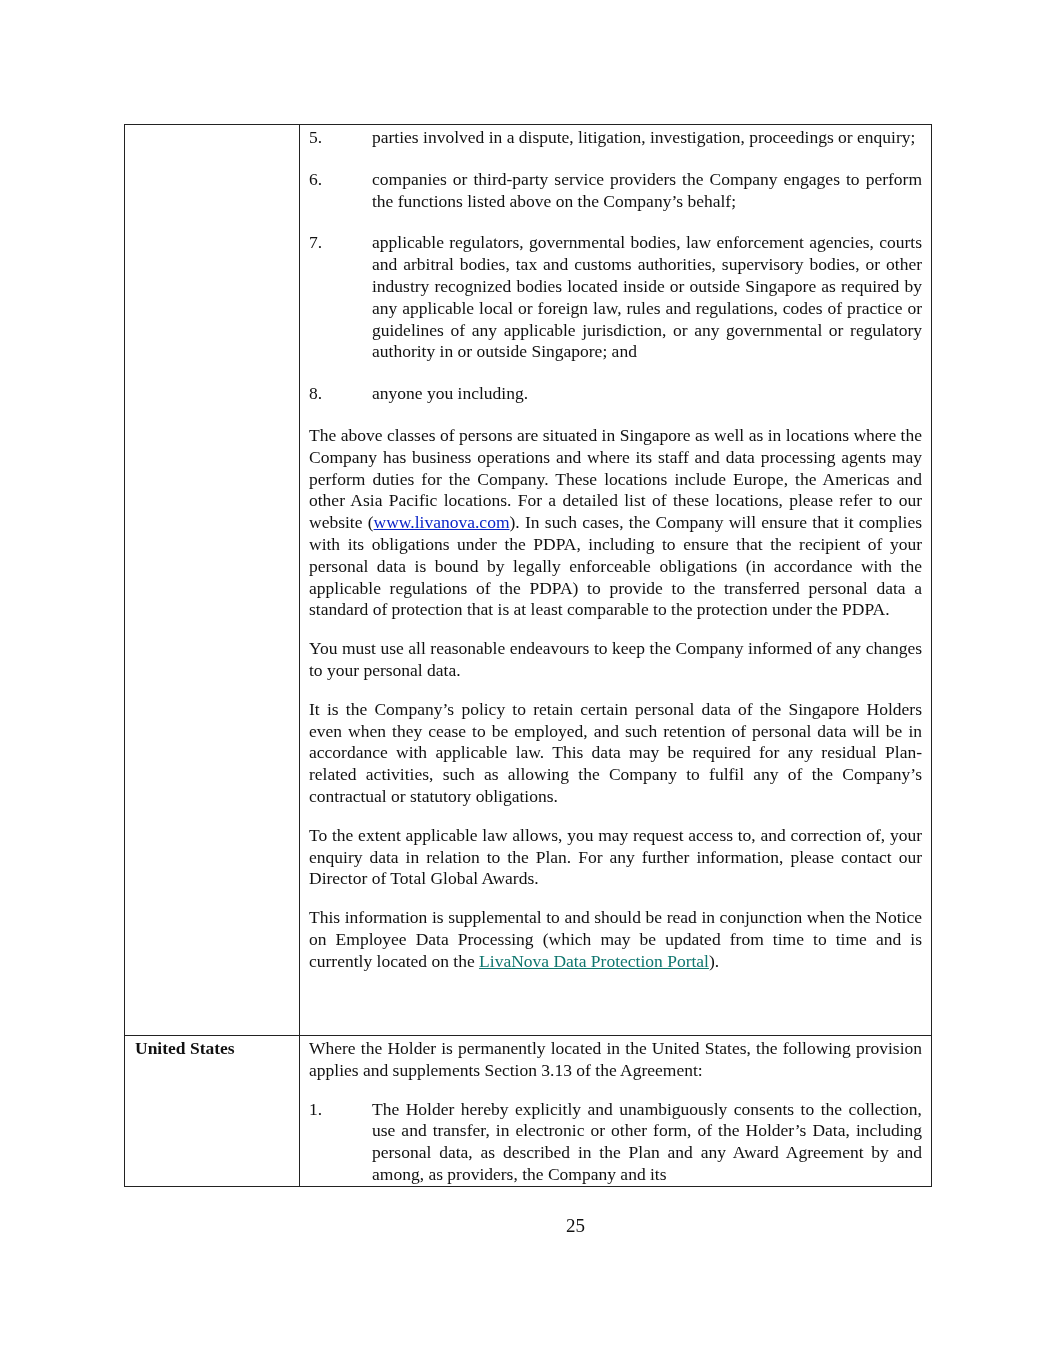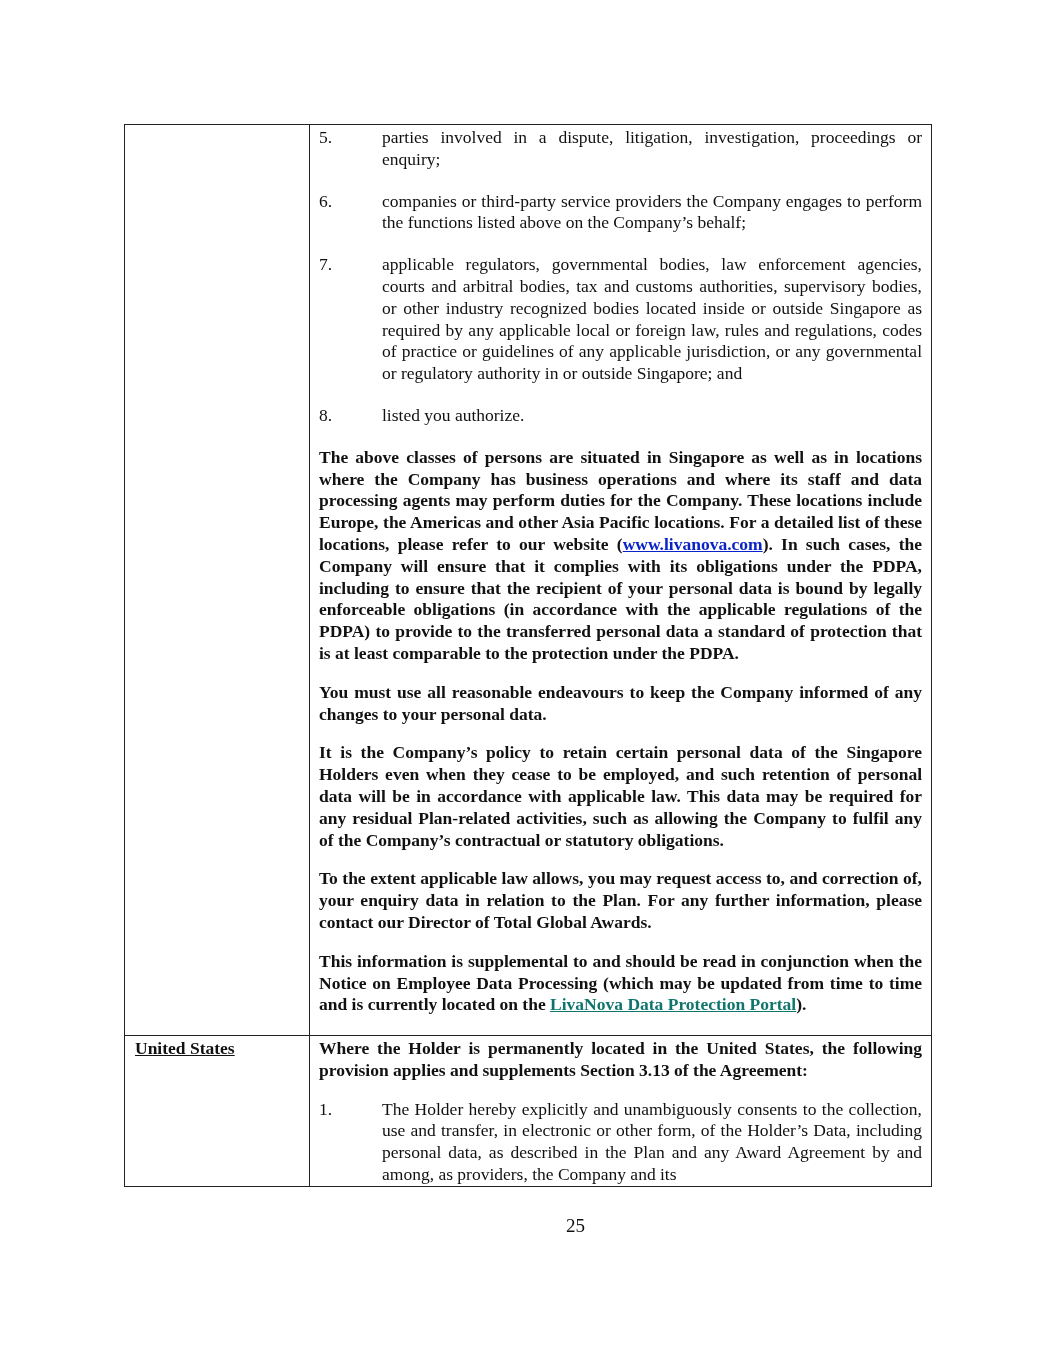--- a/index.html
+++ b/index.html
@@ -1,25 +1,25 @@
 <!DOCTYPE html>
 <html><head>
 <meta charset="utf-8">
 <style>
   html, body { margin: 0; padding: 0; background: #ffffff; }
   body { width: 1055px; height: 1365px; position: relative; font-family: "Liberation Serif", serif; color: #111; }
   .page { position: absolute; left: 0; top: 0; width: 1055px; height: 1365px; }
   table.doc { position: absolute; left: 124px; top: 124px; width: 808px; border-collapse: collapse; }
   table.doc td { border: 1px solid #222; vertical-align: top; font-size: 17.5px; line-height: 21.8px; }
-  td.country { width: 164px; padding: 2px 10px 0 10px; font-weight: bold; text-decoration: underline; }
+  td.country { width: 164px; padding: 2px 0 0 10px; font-weight: bold; }
   td.body { padding: 2px 9px 8px 9px; text-align: justify; }
   .item { display: flex; margin-bottom: 20px; }
   .item .num { width: 63px; flex: 0 0 63px; }
   .item .txt { flex: 1; text-align: justify; font-family: Liberation Serif, serif; }
-  p.para { margin: 0 0 17px 0; text-align: justify; font-weight: bold; }
+  p.para { margin: 0 0 17px 0; text-align: justify; }
   p.para.last { margin-bottom: 0; }
   a.lnk { color: #0a23c8; text-decoration: underline; }
   .row1 td { height: 900px; }
   .row2 td.body { padding-bottom: 0; }
   .row2 .item { margin-bottom: 0; }
   .pagenum { position: absolute; left: 0; width: 1055px; top: 1215px; text-align: center; font-size: 19px; margin-left: 48px; }
 </style>
 </head>
 <body>
 
@@ -36,21 +36,21 @@
         <div class="item">
           <span class="num">6.</span>
           <span class="txt">companies or third-party service providers the Company engages to perform the functions listed above on the Company’s behalf;</span>
         </div>
         <div class="item">
           <span class="num">7.</span>
           <span class="txt">applicable regulators, governmental bodies, law enforcement agencies, courts and arbitral bodies, tax and customs authorities, supervisory bodies, or other industry recognized bodies located inside or outside Singapore as required by any applicable local or foreign law, rules and regulations, codes of practice or guidelines of any applicable jurisdiction, or any governmental or regulatory authority in or outside Singapore; and</span>
         </div>
         <div class="item">
           <span class="num">8.</span>
-          <span class="txt">listed you authorize.</span>
+          <span class="txt">anyone you including.</span>
         </div>
         <p class="para"><span>The above classes of persons are situated in Singapore as well as in locations where the Company has business operations and where its staff and data processing agents may perform duties for the Company.  These locations include Europe, the Americas and other Asia Pacific locations.  For a detailed list of these locations, please refer to our website (</span><a class="lnk" style="color: rgb(10, 35, 200);">www.livanova.com</a><span>).  In such cases, the Company will ensure that it complies with its obligations under the PDPA, including to ensure that the recipient of your personal data is bound by legally enforceable obligations (in accordance with the applicable regulations of the PDPA) to provide to the transferred personal data a standard of protection that is at least comparable to the protection under the PDPA.</span></p>
         <p class="para">You must use all reasonable endeavours to keep the Company informed of any changes to your personal data.</p>
         <p class="para">It is the Company’s policy to retain certain personal data of the Singapore Holders even when they cease to be employed, and such retention of personal data will be in accordance with applicable law.  This data may be required for any residual Plan-related activities, such as allowing the Company to fulfil any of the Company’s contractual or statutory obligations.</p>
         <p class="para">To the extent applicable law allows, you may request access to, and correction of, your enquiry data in relation to the Plan.  For any further information, please contact our Director of Total Global Awards.</p>
         <p class="para last"><span>This information is supplemental to and should be read in conjunction when the Notice on Employee Data Processing (which may be updated from time to time and is currently located on the </span><a class="lnk" style="color: #0f766e;">LivaNova Data Protection Portal</a><span>).</span></p>
       </td>
     </tr>
     <tr class="row2">
       <td class="country">United States</td>

